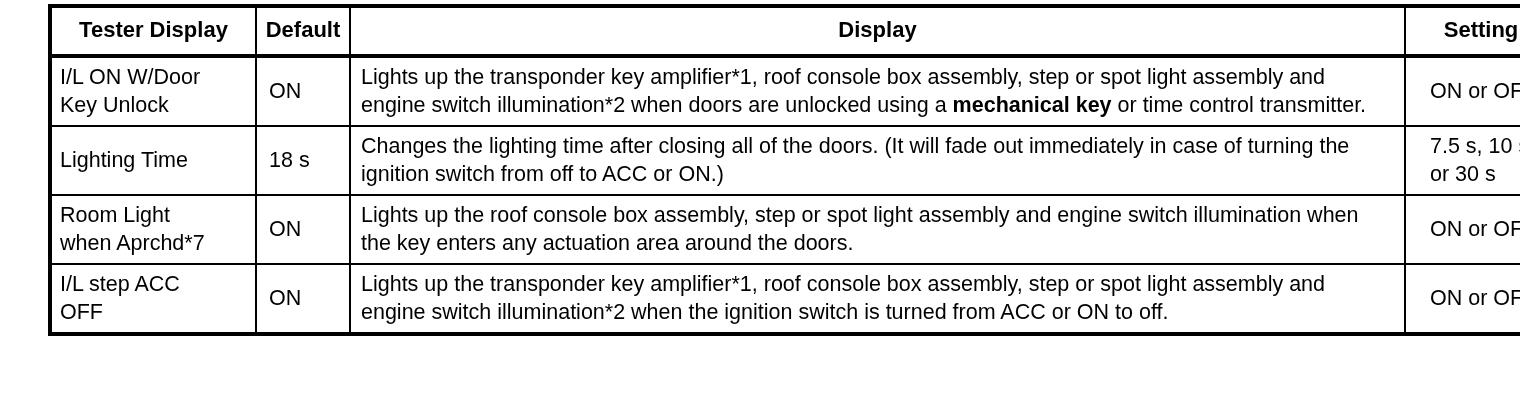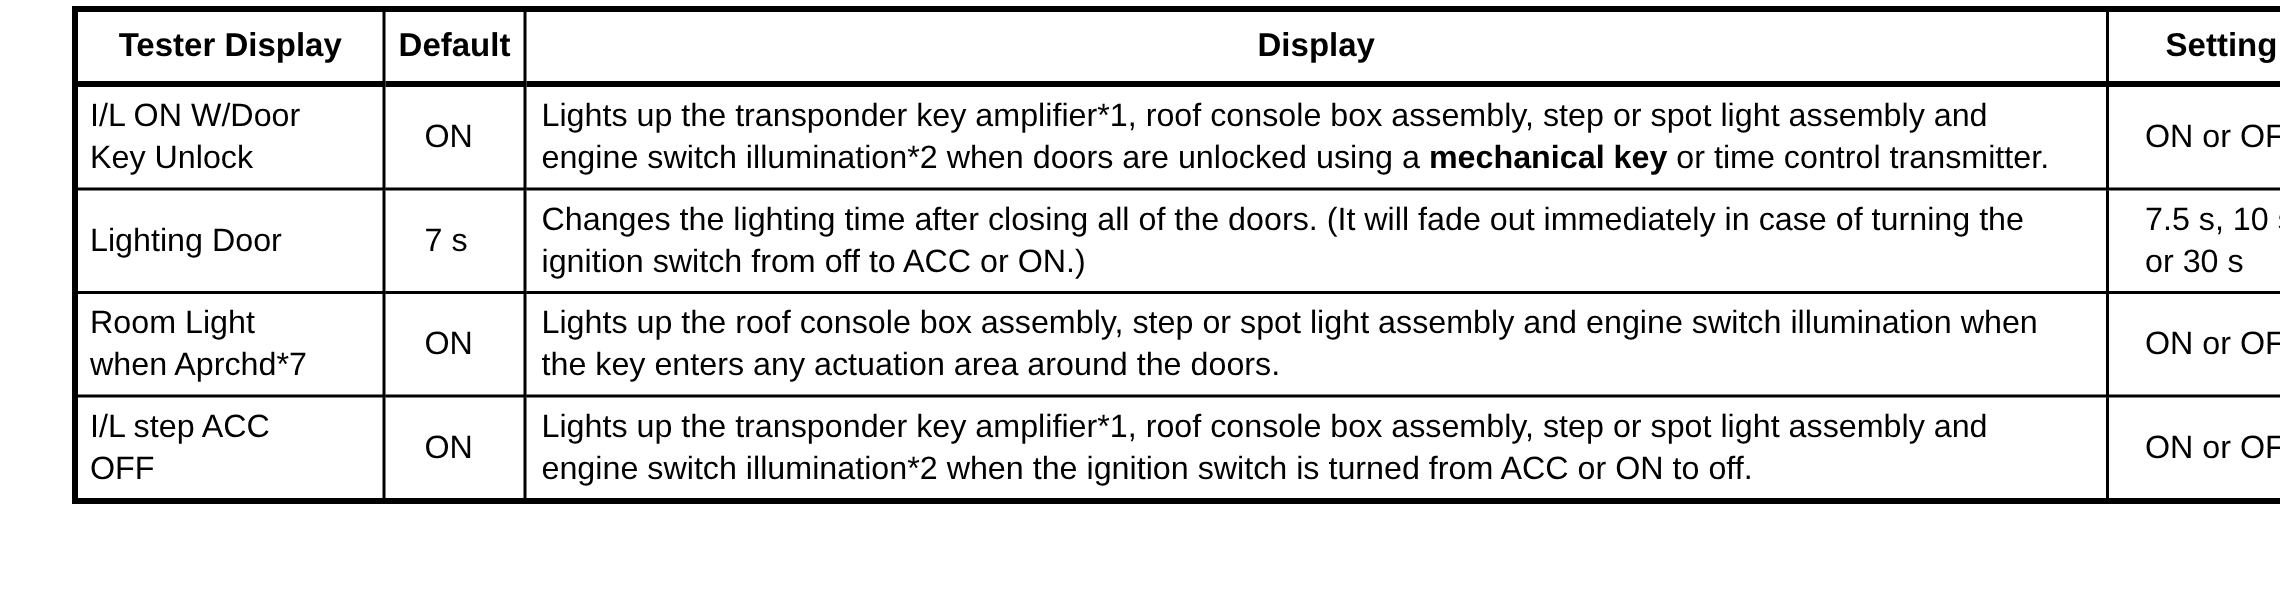--- a/index.html
+++ b/index.html
@@ -53,21 +53,21 @@
     line-height: 1.28;
     padding: 6px 8px 6px 8px;
     vertical-align: middle;
     text-align: left;
     white-space: pre-line;
   }
   tbody td.last-col { border-right: none; }
   tbody tr.last-row td { border-bottom: none; }
 
   tbody td.col-contents { padding-left: 10px; padding-right: 10px; }
-  tbody td.col-default  { padding-left: 26px; }
+  tbody td.col-default  { padding-left: 12px; }
   tbody td.col-setting  { padding-left: 24px; }
   tbody td.col-display  { padding-left: 8px; }
 
   .bold-inline { font-weight: bold; text-align: right; }
 </style>
 </head>
 <body>
 
 <div class="table-wrap">
   <table class="spec-table">
@@ -87,22 +87,22 @@
     </thead>
     <tbody>
       <tr>
         <td class="col-display">I/L ON W/Door
 Key Unlock</td>
         <td class="col-default">ON</td>
         <td class="col-contents"><span>Lights up the transponder key amplifier*1, roof console box assembly, step or spot light assembly and engine switch illumination*2 when doors are unlocked using a </span><span class="bold-inline">mechanical key</span><span> or time control transmitter.</span></td>
         <td class="col-setting last-col">ON or OFF</td>
       </tr>
       <tr>
-        <td class="col-display">Lighting Door</td>
-        <td class="col-default">7 s</td>
+        <td class="col-display">Lighting Time</td>
+        <td class="col-default">18 s</td>
         <td class="col-contents"><span>Changes the lighting time after closing all of the doors. (It will fade out immediately in case of turning the ignition switch from off to ACC or ON.)</span><span class="bold-inline"></span><span></span></td>
         <td class="col-setting last-col">7.5 s, 10 s
 or 30 s</td>
       </tr>
       <tr>
         <td class="col-display">Room Light
 when Aprchd*7</td>
         <td class="col-default">ON</td>
         <td class="col-contents"><span>Lights up the roof console box assembly, step or spot light assembly and engine switch illumination when the key enters any actuation area around the doors.</span><span class="bold-inline"></span><span></span></td>
         <td class="col-setting last-col">ON or OFF</td>

